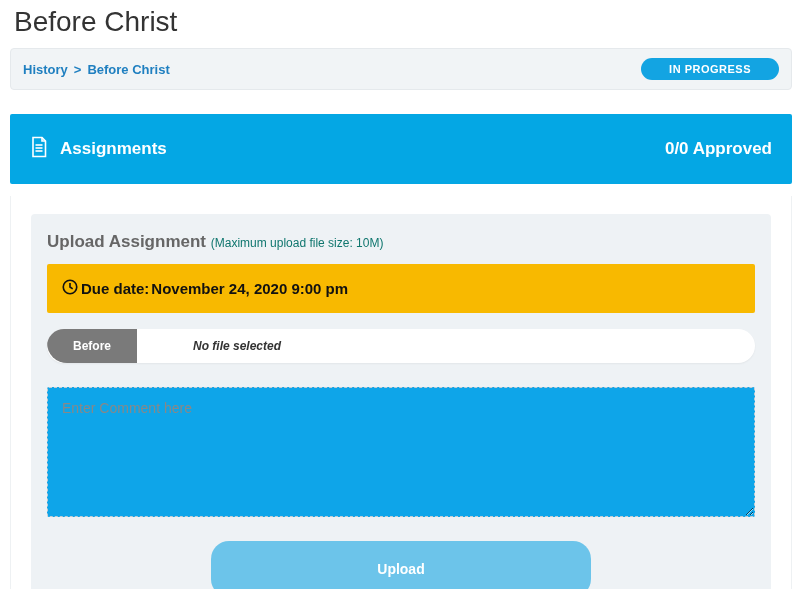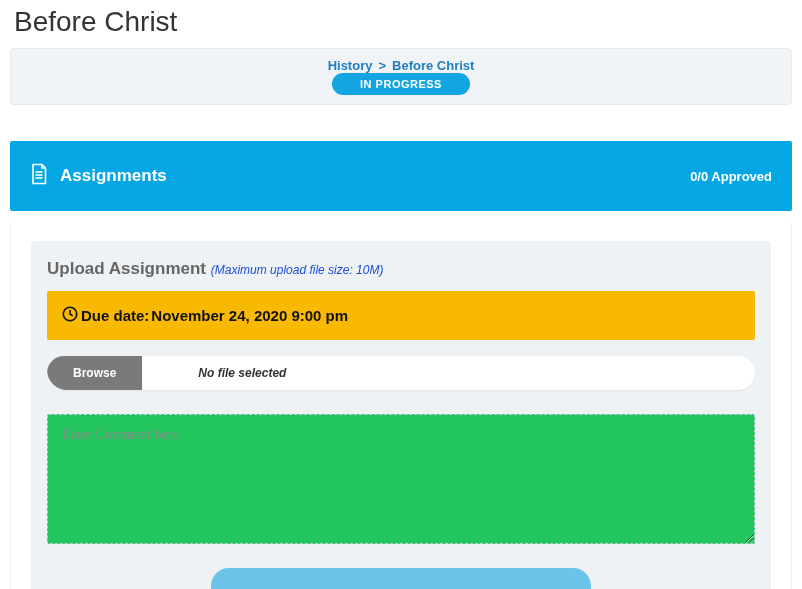--- a/index.html
+++ b/index.html
@@ -12,27 +12,26 @@
   .page-title {
     font-size: 28px;
     font-weight: 400;
     color: #333;
     padding: 6px 14px 10px 14px;
   }
   .breadcrumb-bar {
     background: #f1f4f6;
     border: 1px solid #e5e9ec;
     border-radius: 4px;
-    margin: 0 10px 36px 10px;
+    margin: 0 10px 24px 10px;
     padding: 9px 12px;
     display: flex;
     align-items: center;
     justify-content: space-between;
     font-size: 13px;
-    flex-direction: column;
   }
   .breadcrumb-left { display: flex; align-items: center; gap: 6px; }
   .breadcrumb-link { color: #1f7fc0; font-weight: 600; text-decoration: none; cursor: pointer; }
   .breadcrumb-sep { color: #1f7fc0; font-weight: 600; }
   .status-badge {
     background: #13a4e2;
     color: #fff;
     font-size: 11px;
     font-weight: 700;
     letter-spacing: 0.5px;
@@ -44,21 +43,21 @@
     color: #fff;
     margin: 4px 10px;
     padding: 22px 20px;
     display: flex;
     align-items: center;
     justify-content: space-between;
     border-radius: 2px;
   }
   .assignments-left { display: flex; align-items: center; gap: 12px; }
   .assignments-title { font-size: 17px; font-weight: 700; }
-  .assignments-count { font-size: 13px; font-weight: 700; }
+  .assignments-count { font-size: 17px; font-weight: 700; }
   .doc-icon { width: 18px; height: 22px; flex-shrink: 0; }
 
   .card-outer {
     background: #fff;
     margin: 12px 10px 0 10px;
     border: 1px solid #eef1f3;
     border-top: none;
     padding: 18px 20px 24px 20px;
   }
   .card-inner {
@@ -68,22 +67,21 @@
   }
   .upload-heading {
     font-size: 17px;
     font-weight: 700;
     color: #666;
     margin-bottom: 12px;
   }
   .upload-subnote {
     font-size: 12px;
     font-weight: 400;
-    color: #1d4ed8;
-    font-style: italic;
+    color: #0f766e;
   }
   .due-banner {
     background: #f8b900;
     color: #111;
     padding: 14px 14px;
     display: flex;
     align-items: center;
     gap: 2px;
     font-size: 15px;
     border-radius: 2px;
@@ -121,24 +119,24 @@
     font-size: 12px;
     font-weight: 700;
     font-style: italic;
     color: #333;
     margin-left: 36px;
   }
   .comment-box {
     width: 100%;
     min-height: 130px;
     border: 1px dashed #c5ccd2;
-    background: #22c55e;
+    background: #0ea5e9;
     border-radius: 2px;
     padding: 12px 14px;
-    font-family: Liberation Serif, serif;
+    font-family: Liberation Sans, sans-serif;
     font-size: 14px;
     color: #333;
     resize: vertical;
     outline: none;
     margin-bottom: 20px;
   }
   .comment-box::placeholder { color: #888; }
   .upload-btn-wrap { text-align: center; }
   .upload-btn {
     background: #6cc4ea;
@@ -194,21 +192,21 @@
         <svg class="clock-icon" viewBox="0 0 20 20" fill="none" stroke="#111" stroke-width="1.8">
           <circle cx="10" cy="10" r="7.5"></circle>
           <path d="M10 5.5 V10 L13 12"></path>
         </svg>
       </span>
       <span class="due-label">Due date:</span>
       <span class="due-value">November 24, 2020 9:00 pm</span>
     </div>
 
     <div class="file-row">
-      <button class="browse-btn">Browse</button>
+      <button class="browse-btn">Before</button>
       <div class="file-status">No file selected</div>
     </div>
 
     <textarea class="comment-box" placeholder="Enter Comment here" style=""></textarea>
 
     <div class="upload-btn-wrap">
       <button class="upload-btn">Upload</button>
     </div>
   </div>
 </div>

